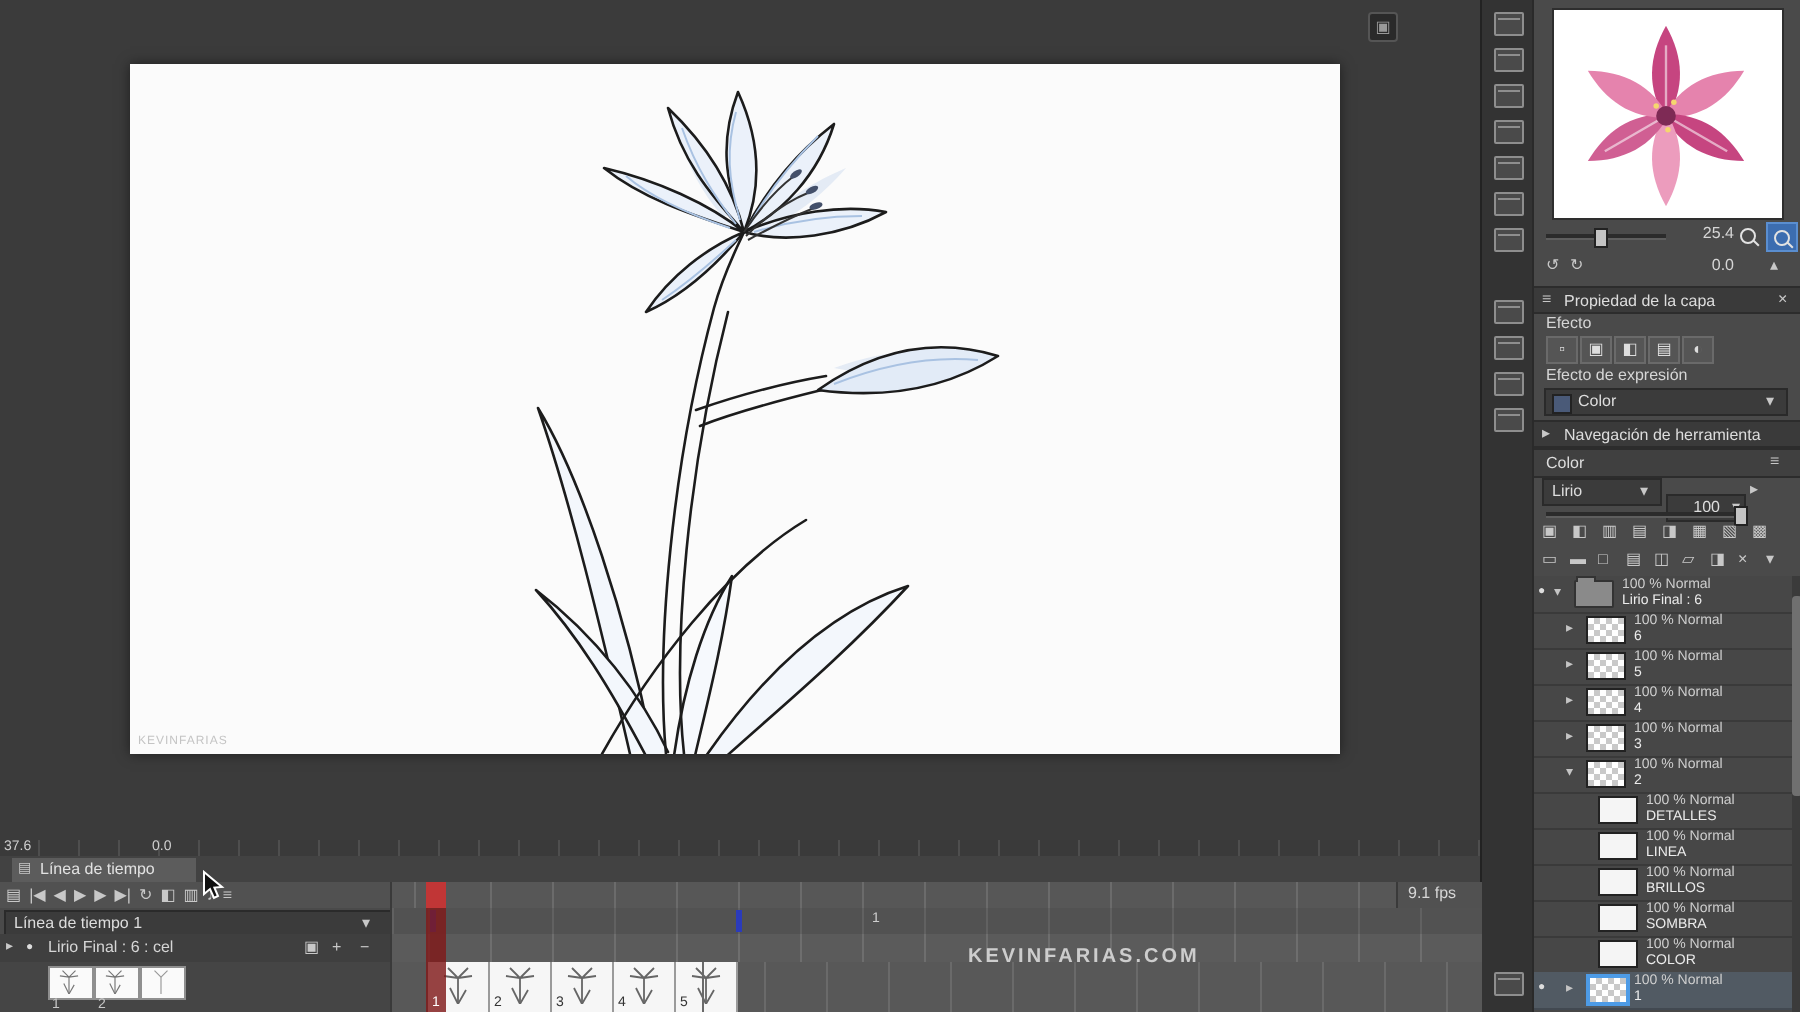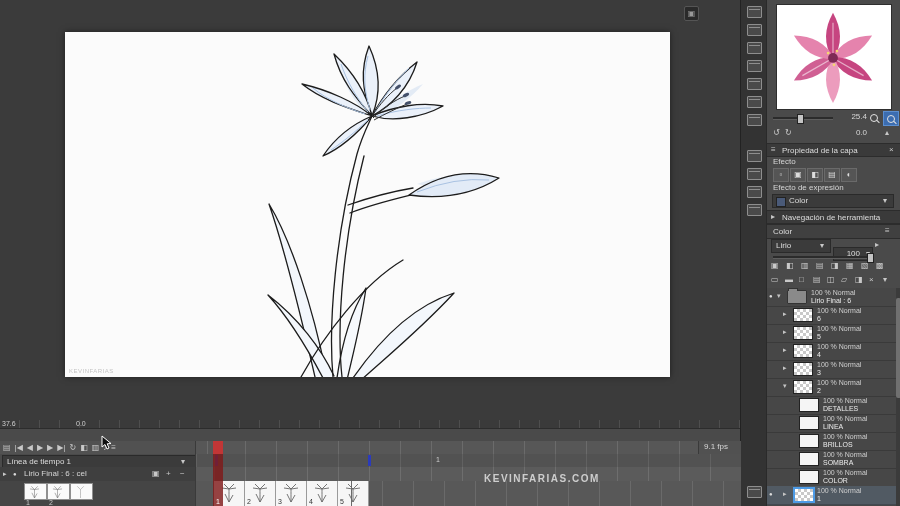--- a/index.html
+++ b/index.html
@@ -385,20 +385,26 @@
     </div>
   </div>
 
   <div id="timeline" class="abs">
 
     <div id="tl-ruler-strip" class="abs">
       <span class="abs txt7" style="left:2px;top:0;line-height:8px">37.6</span>
       <span class="abs txt7" style="left:76px;top:0;line-height:8px">0.0</span>
     </div>
 
+    <div id="tl-tab-row" class="abs">
+      <div id="tl-tab" class="abs">
+        <span class="abs ico" style="left:3px;top:0;font-size:7px">▤</span>
+        <span class="abs" style="left:14px;top:0">Línea de tiempo</span>
+      </div>
+    </div>
 
     <div id="tl-controls" class="abs">
       <div id="transport" class="abs">
         <span class="ico">▤</span>
         <span class="ico">|◀</span>
         <span class="ico">◀</span>
         <span class="ico">▶</span>
         <span class="ico">▶</span>
         <span class="ico">▶|</span>
         <span class="ico">↻</span>

